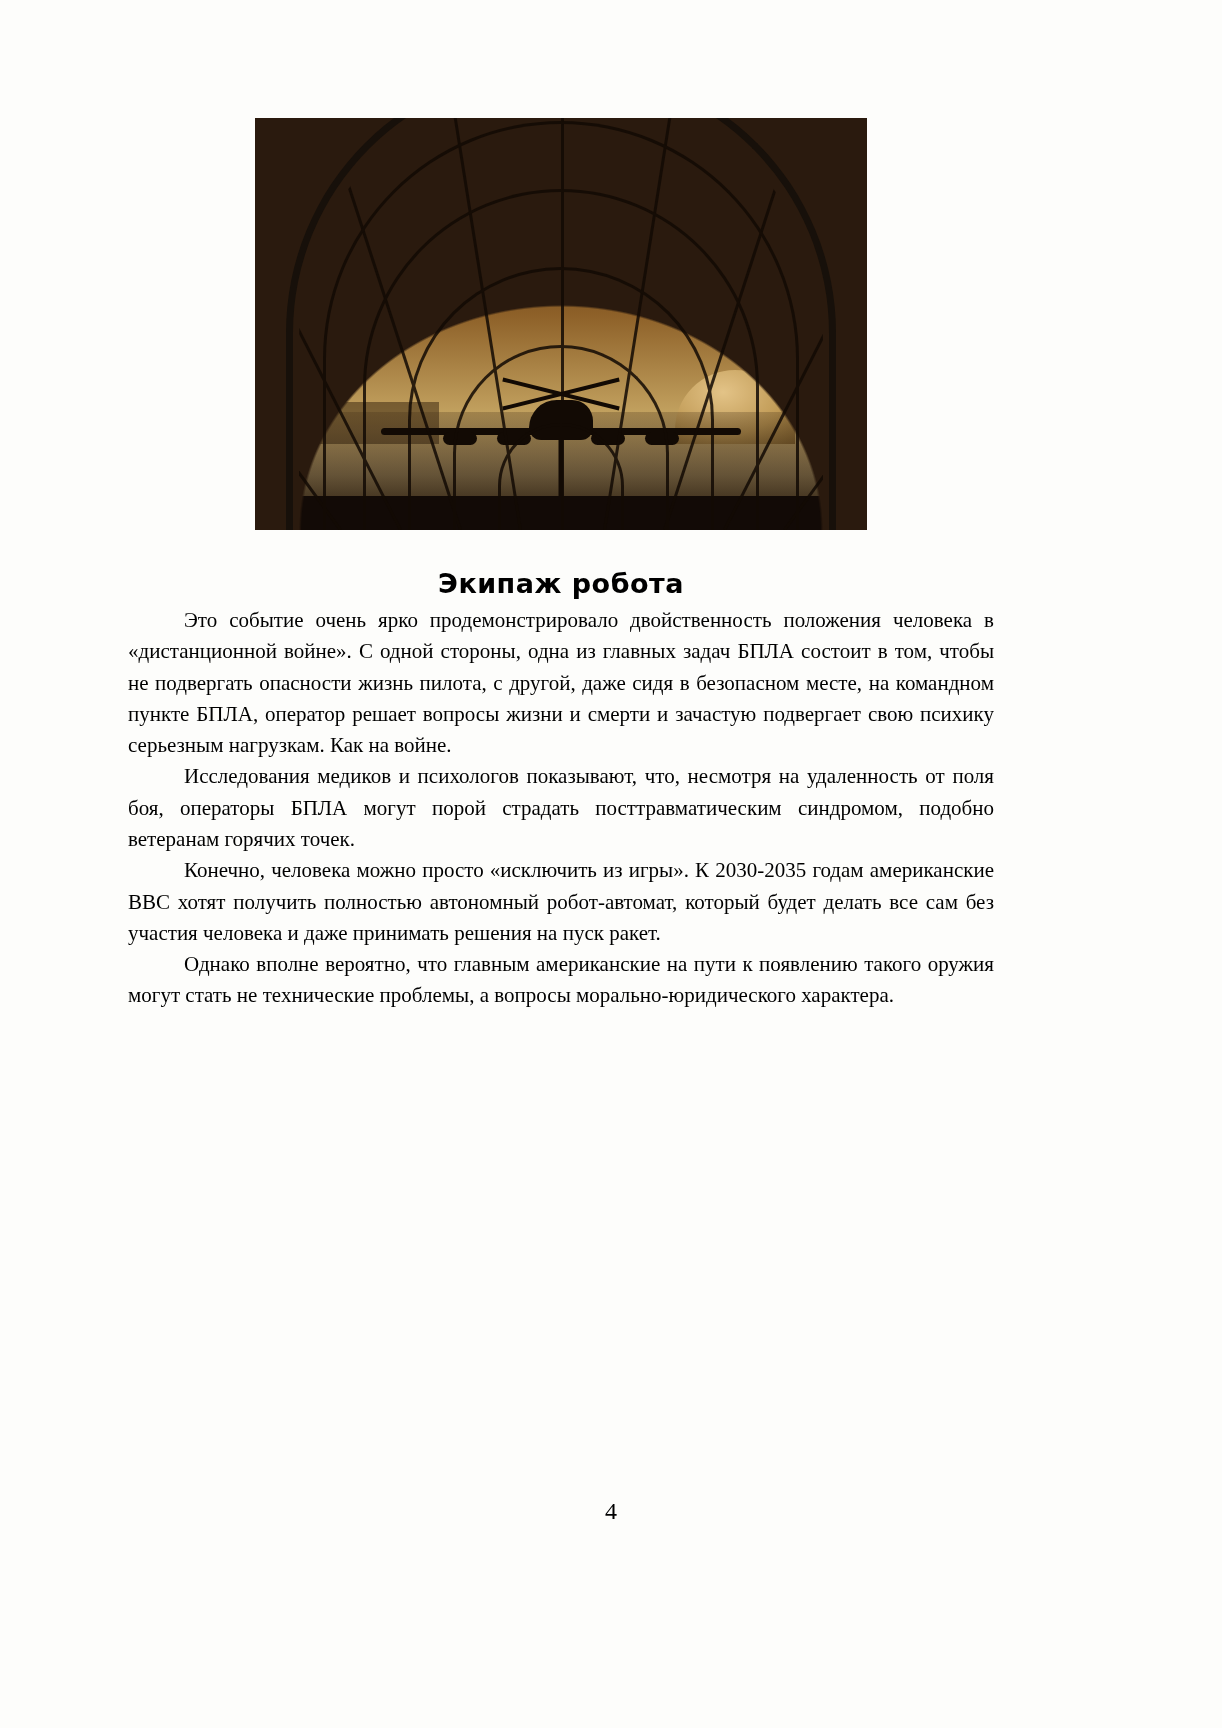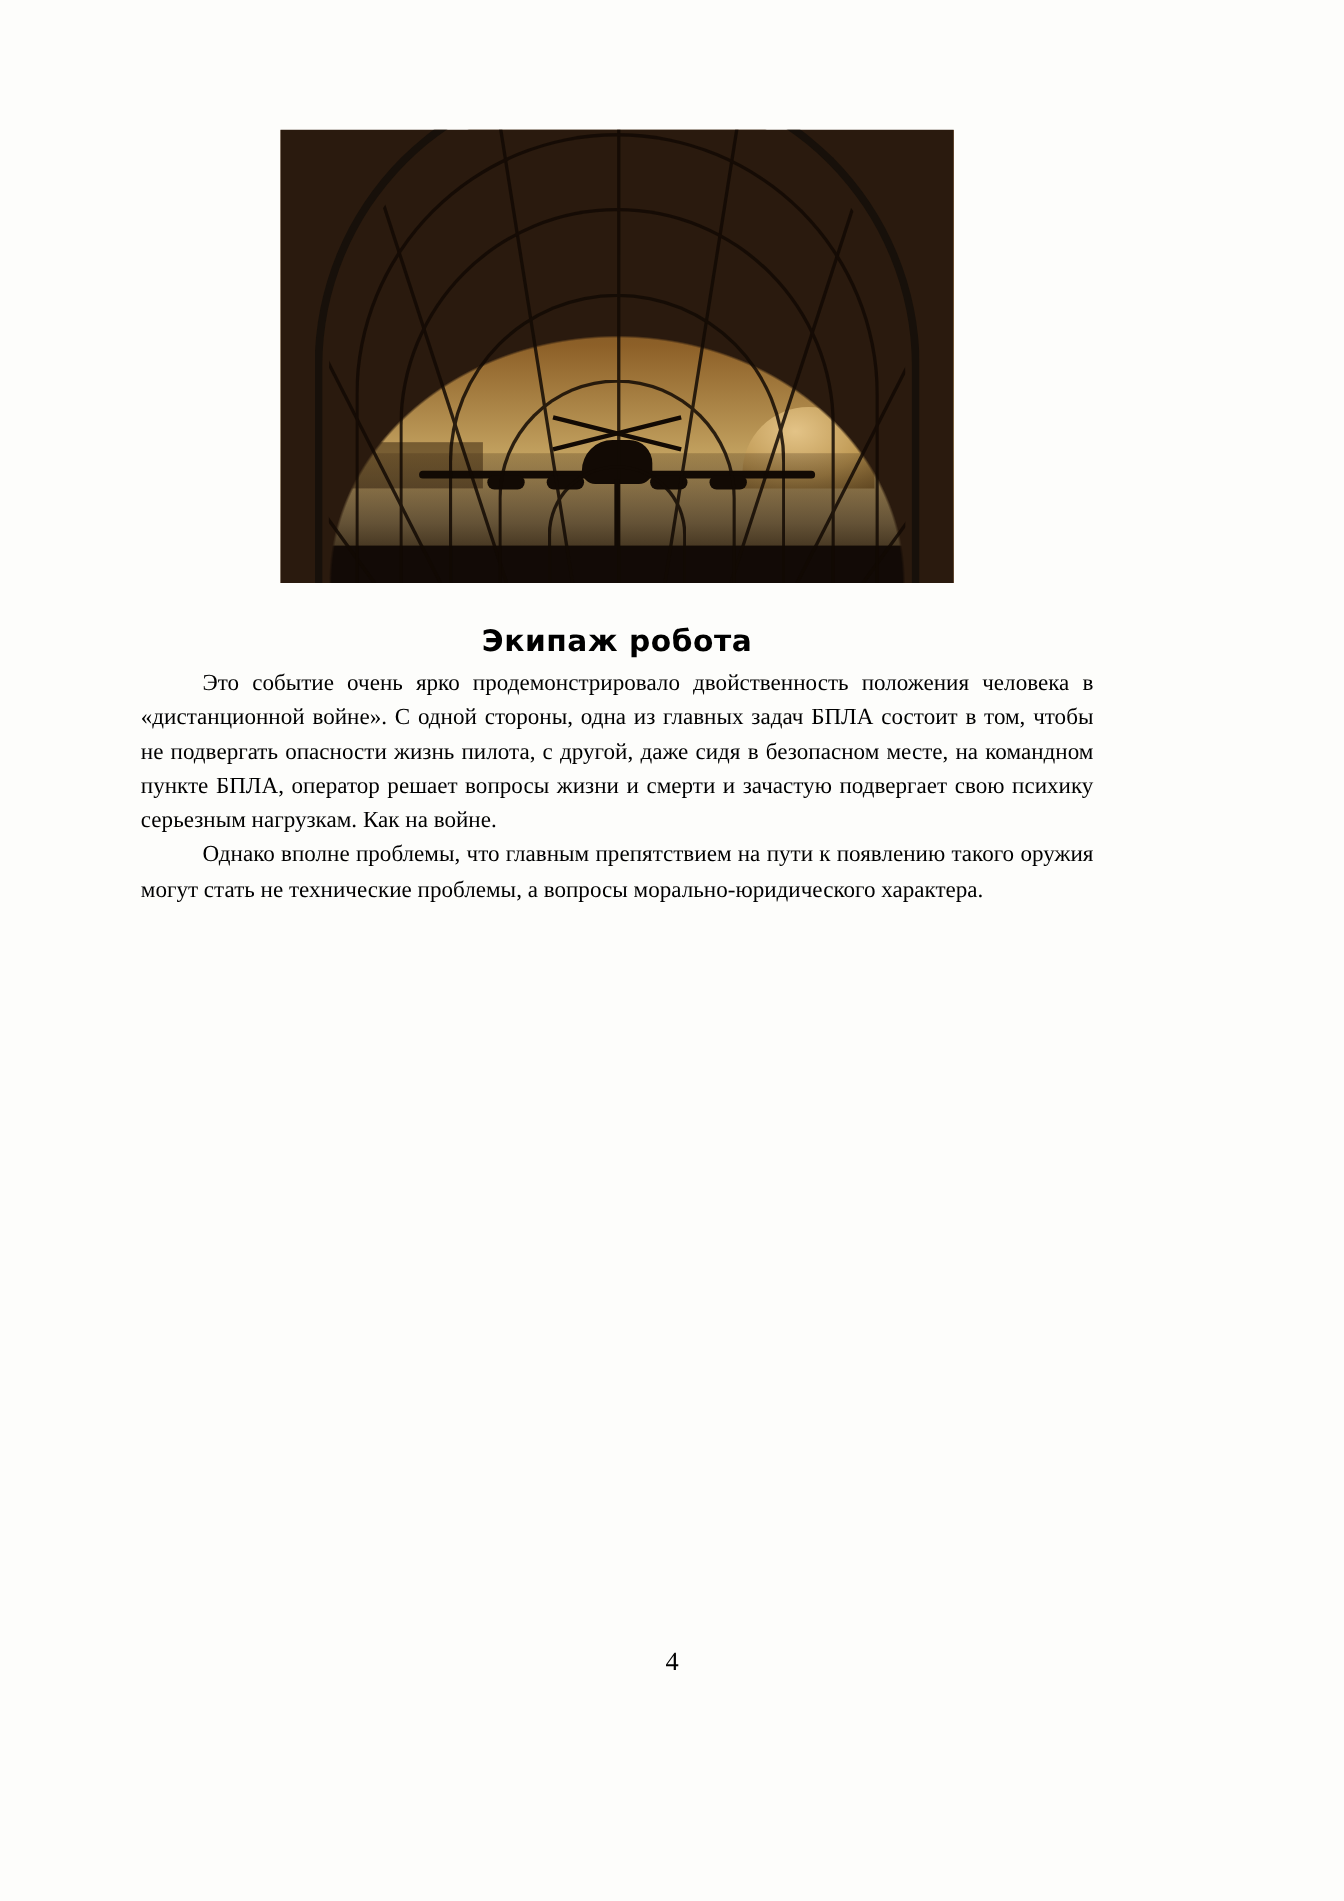--- a/index.html
+++ b/index.html
@@ -297,17 +297,19 @@
         <div class="ring" style="width:300px;height:260px;"></div>
         <div class="ring" style="width:390px;height:338px;"></div>
         <div class="ring" style="width:470px;height:406px;"></div>
       </div>
       <div class="edge"></div>
     </div>
 
     <h2 class="heading">Экипаж робота</h2>
 
     <p class="body">Это событие очень ярко продемонстрировало двойственность положения человека в «дистанционной войне». С одной стороны, одна из главных задач БПЛА состоит в том, чтобы не подвергать опасности жизнь пилота, с другой, даже сидя в безопасном месте, на командном пункте БПЛА, оператор решает вопросы жизни и смерти и зачастую подвергает свою психику серьезным нагрузкам. Как на войне.</p>
-    <p class="body">Однако вполне проблемы, что главным препятствием на пути к появлению такого оружия могут стать не технические проблемы, а вопросы морально-юридического характера.</p>
+    <p class="body">Исследования медиков и психологов показывают, что, несмотря на удаленность от поля боя, операторы БПЛА могут порой страдать посттравматическим синдромом, подобно ветеранам горячих точек.</p>
+    <p class="body">Конечно, человека можно просто «исключить из игры». К 2030-2035 годам американские ВВС хотят получить полностью автономный робот-автомат, который будет делать все  сам без участия человека и даже принимать решения на пуск ракет.</p>
+    <p class="body">Однако вполне вероятно, что главным американские на пути к появлению такого оружия могут стать не технические проблемы, а вопросы морально-юридического характера.</p>
   </div>
 
   <div class="pagenum">4</div>
 </div>
 
 </body></html>

